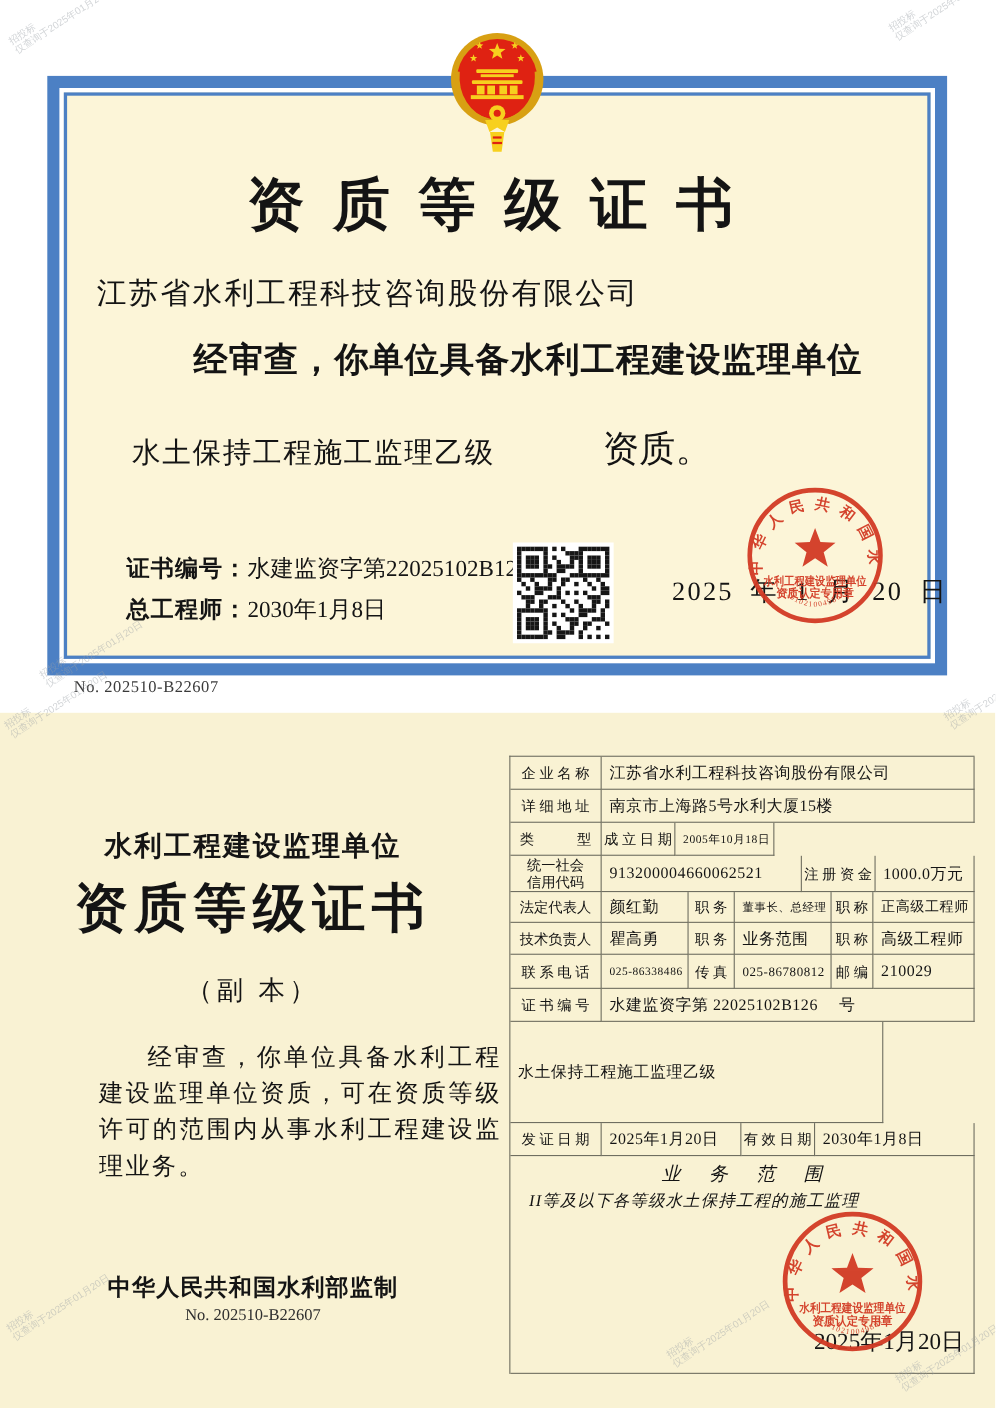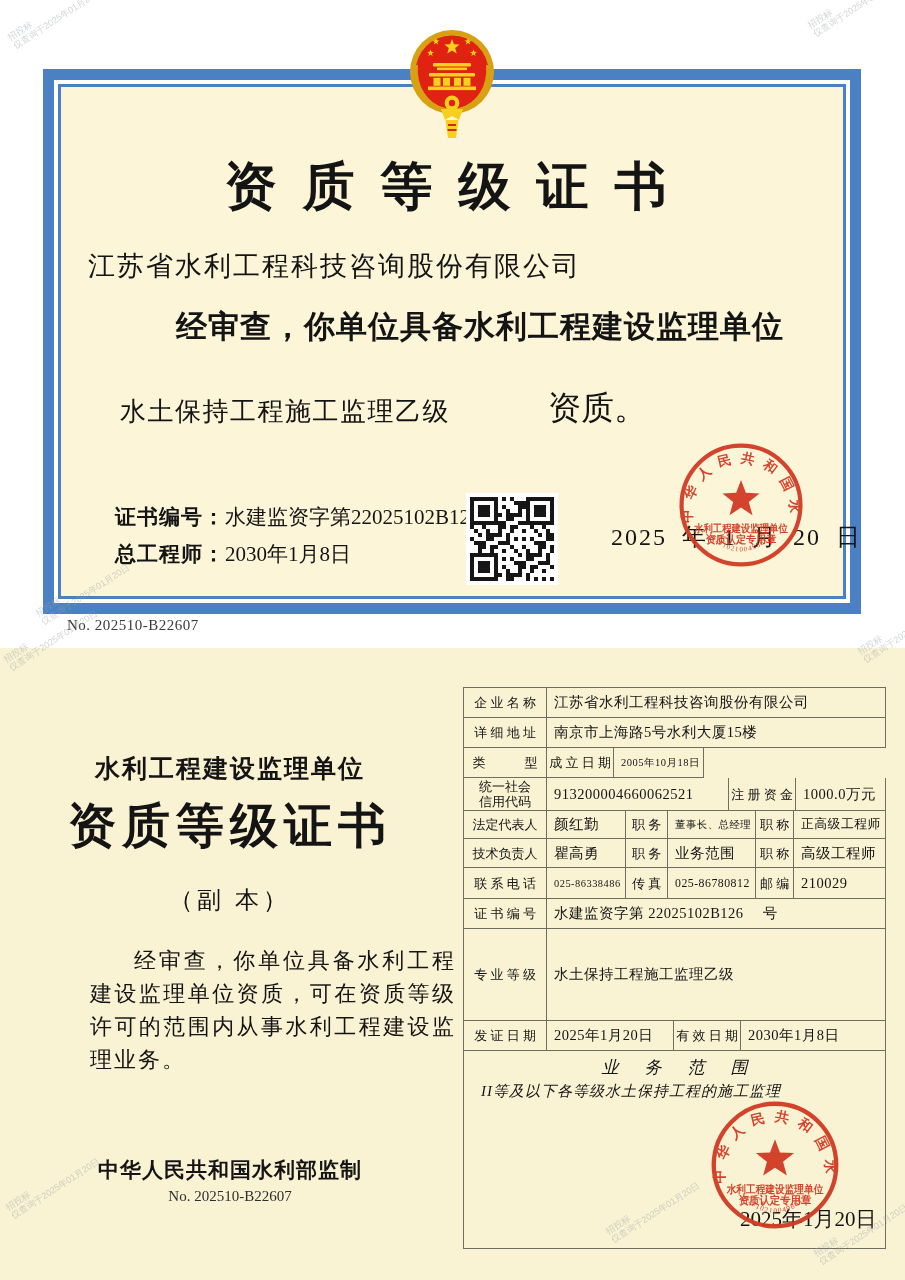--- a/index.html
+++ b/index.html
@@ -408,21 +408,20 @@
         <div class="tcell tlabel" style="width:42px;height:31px;font-size:13.0px;">传  真</div>
         <div class="tcell tvalue" style="width:88px;height:31px;font-size:11.8px;">025-86780812</div>
         <div class="tcell tlabel" style="width:38px;height:31px;font-size:13.0px;">邮  编</div>
         <div class="tcell tvalue" style="width:92px;height:31px;font-size:14.5px;">210029</div>
       </div>
       <div class="trow">
         <div class="tcell tlabel" style="width:83px;height:30px;font-size:13.0px;">证 书 编 号</div>
         <div class="tcell tvalue" style="width:339px;height:30px;font-size:14.5px;">水建监资字第 22025102B126　 号</div>
       </div>
       <div class="trow">
-        <div class="tcell tlabel" style="width:83px;height:92px;font-size:13.0px;">专 业 等 级</div>
         <div class="tcell tvalue" style="width:339px;height:92px;font-size:14.5px;">水土保持工程施工监理乙级</div>
       </div>
       <div class="trow">
         <div class="tcell tlabel" style="width:83px;height:30px;font-size:13.0px;">发 证 日 期</div>
         <div class="tcell tvalue" style="width:127px;height:30px;font-size:14.5px;">2025年1月20日</div>
         <div class="tcell tlabel" style="width:67px;height:30px;font-size:13.0px;">有 效 日 期</div>
         <div class="tcell tvalue" style="width:145px;height:30px;font-size:14.5px;">2030年1月8日</div>
       </div>
       <div class="scope" style="width:422px;height:198px;font-style:italic;">
            <div class="scope-h">业务范围</div>

